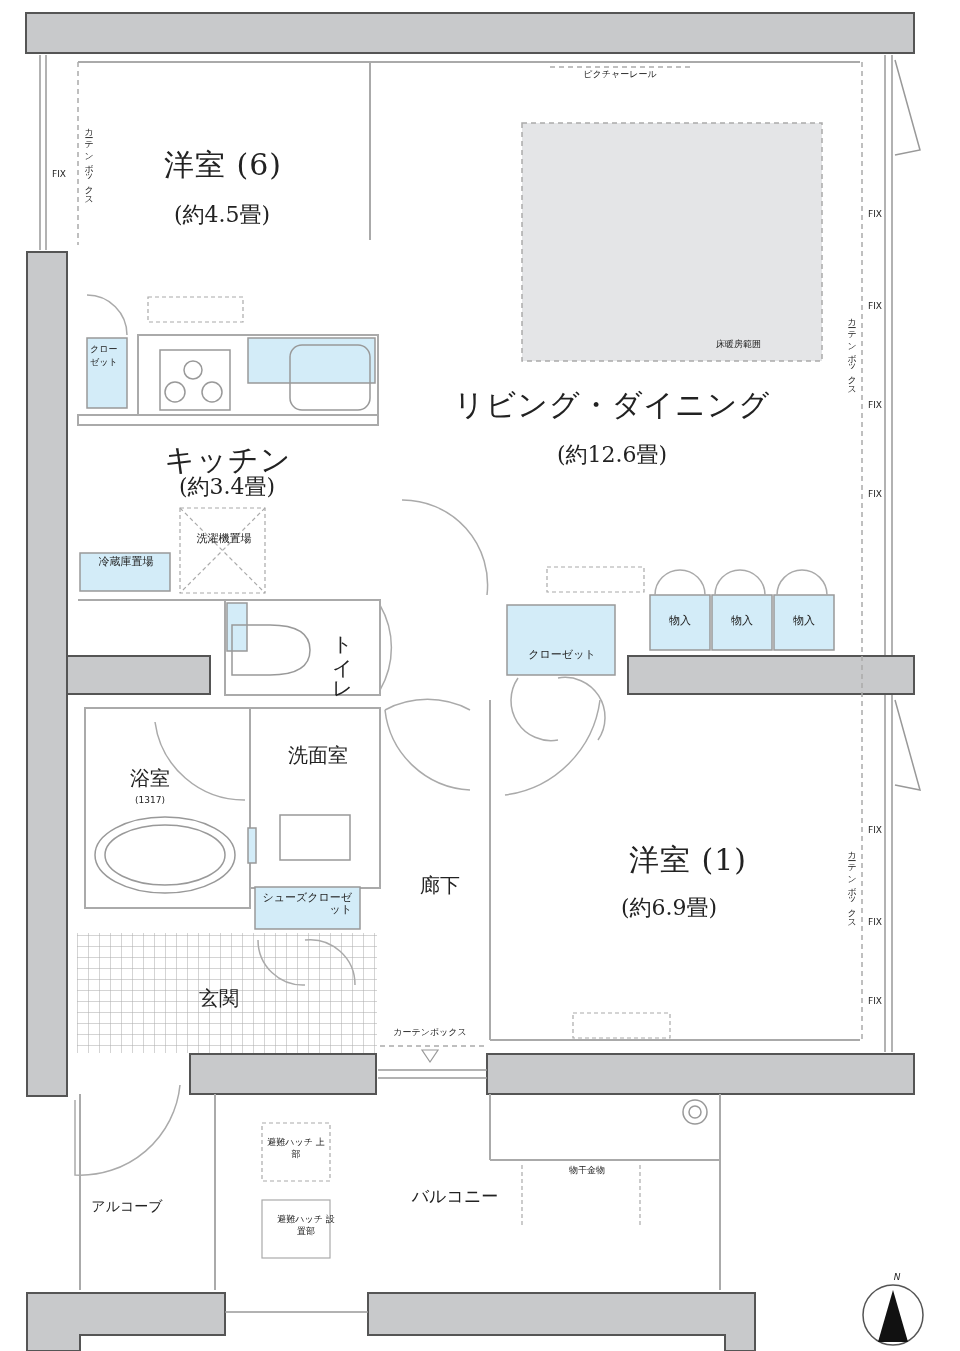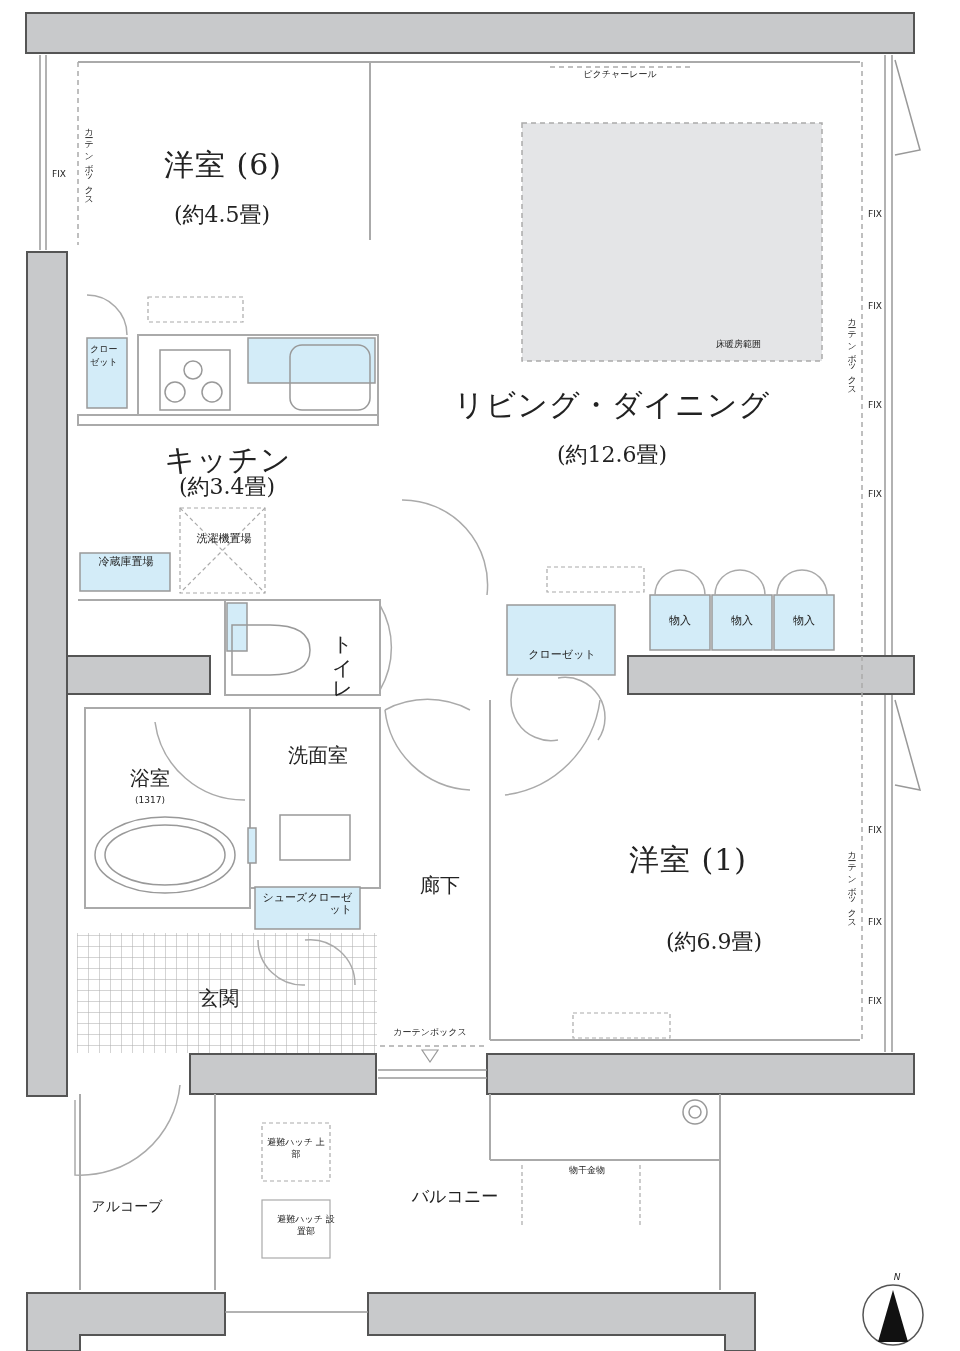--- a/index.html
+++ b/index.html
@@ -147,21 +147,21 @@
 <div class="lbl room-big center" style="left:223px;top:145px;">洋室 (6)</div>
 <div class="lbl room-area center" style="left:222px;top:200px;">(約4.5畳)</div>
 
 <div class="lbl room-big center" style="left:612px;top:385px;">リビング・ダイニング</div>
 <div class="lbl room-area center" style="left:612px;top:440px;">(約12.6畳)</div>
 
 <div class="lbl room-big center" style="left:228px;top:440px;">キッチン</div>
 <div class="lbl room-area center" style="left:227px;top:472px;">(約3.4畳)</div>
 
 <div class="lbl room-big center" style="left:688px;top:840px;">洋室 (1)</div>
-<div class="lbl room-area center" style="left:714px;top:893px;margin-top:34px;">(約6.9畳)</div>
+<div class="lbl room-area center" style="left:669px;top:893px;">(約6.9畳)</div>
 
 <div class="lbl room-mid center" style="left:150px;top:765px;">浴室</div>
 <div class="lbl tiny center" style="left:150px;top:795px;">(1317)</div>
 <div class="lbl room-mid center" style="left:318px;top:742px;text-align:right;">洗面室</div>
 <div class="lbl room-mid" style="left:330px;top:622px;writing-mode:vertical-rl;">トイレ</div>
 <div class="lbl room-mid center" style="left:440px;top:872px;">廊下</div>
 <div class="lbl room-mid center" style="left:219px;top:985px;">玄関</div>
 <div class="lbl room-mid center" style="left:127px;top:1198px;font-size:14px;">アルコーブ</div>
 <div class="lbl room-mid center" style="left:455px;top:1185px;font-size:17px;">バルコニー</div>
 

